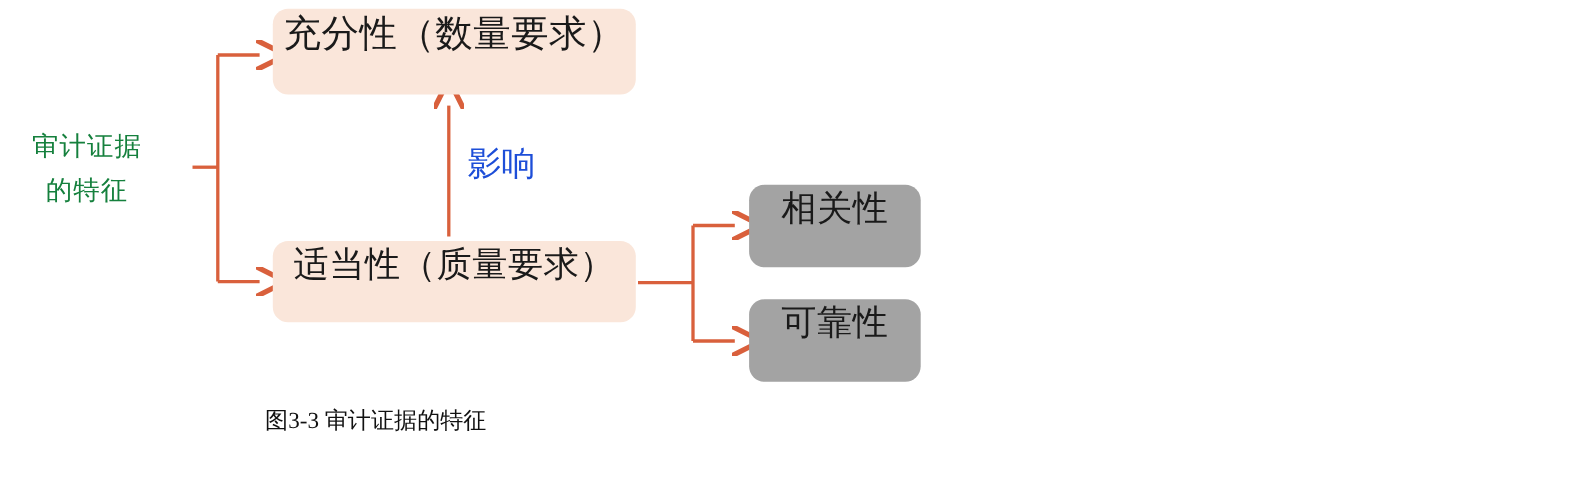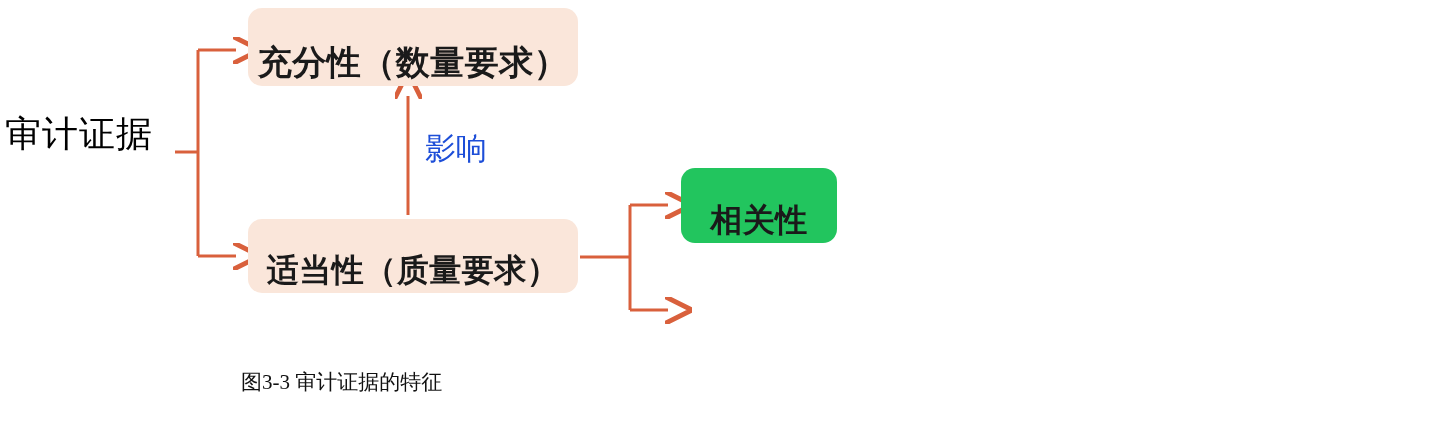--- a/index.html
+++ b/index.html
@@ -21,33 +21,32 @@
     position: absolute;
     left: 0;
     top: 0;
     width: 1430px;
     height: 438px;
     pointer-events: none;
   }
   .node-box {
     position: absolute;
     display: flex;
-    align-items: flex-end;
+    align-items: flex-start;
     justify-content: center;
     border-radius: 14px;
     box-sizing: border-box;
     white-space: nowrap;
-    font-weight: bold;
   }
   .node-box.peach {
     background: #fae6da;
     color: #1a1a1a;
   }
   .node-box.grey {
-    background: #22c55e;
+    background: #a3a3a3;
     color: #1a1a1a;
   }
   .node-label {
     font-family: "Liberation Serif", "DejaVu Serif", serif;
     letter-spacing: 0.5px;
   }
 
   
   #box-sufficiency {
     left: 248px;
@@ -81,22 +80,22 @@
   }
   #box-reliability .node-label { font-size: 32px; }
 
   
   #root-label {
     position: absolute;
     left: 4px;
     top: 114px;
     width: 150px;
     text-align: center;
-    color: #000000;
-    font-size: 36px;
+    color: #15803d;
+    font-size: 24px;
     line-height: 40px;
     font-family: "Liberation Serif", "DejaVu Serif", serif;
   }
   #root-label .line { display: block; }
   #root-label .line.l1 { letter-spacing: 1px; }
   #root-label .line.l2 { letter-spacing: 1px; }
 
   
   #edge-label-influence {
     position: absolute;
@@ -147,32 +146,36 @@
     <g>
       <path d="M580,257 L630,257" fill="none" stroke="#d9603c" stroke-width="3"></path>
       <path d="M630,205 L630,310" fill="none" stroke="#d9603c" stroke-width="3"></path>
       <path d="M630,205 L668,205" fill="none" stroke="#d9603c" stroke-width="3" marker-end="url(#arrow-right)"></path>
       <path d="M630,310 L668,310" fill="none" stroke="#d9603c" stroke-width="3" marker-end="url(#arrow-right)"></path>
     </g>
   </svg>
 
   <div id="root-label">
     <span class="line l1">审计证据</span>
+    <span class="line l2">的特征</span>
   </div>
 
   <div class="node-box peach" id="box-sufficiency">
     <span class="node-label">充分性（数量要求）</span>
   </div>
 
   <div class="node-box peach" id="box-appropriateness">
     <span class="node-label">适当性（质量要求）</span>
   </div>
 
   <div class="node-box grey" id="box-relevance">
     <span class="node-label">相关性</span>
   </div>
 
+  <div class="node-box grey" id="box-reliability">
+    <span class="node-label">可靠性</span>
+  </div>
 
   <div id="edge-label-influence">影响</div>
 
   <div id="figure-caption">图3-3  审计证据的特征</div>
 
 </div>
 
 </body></html>

